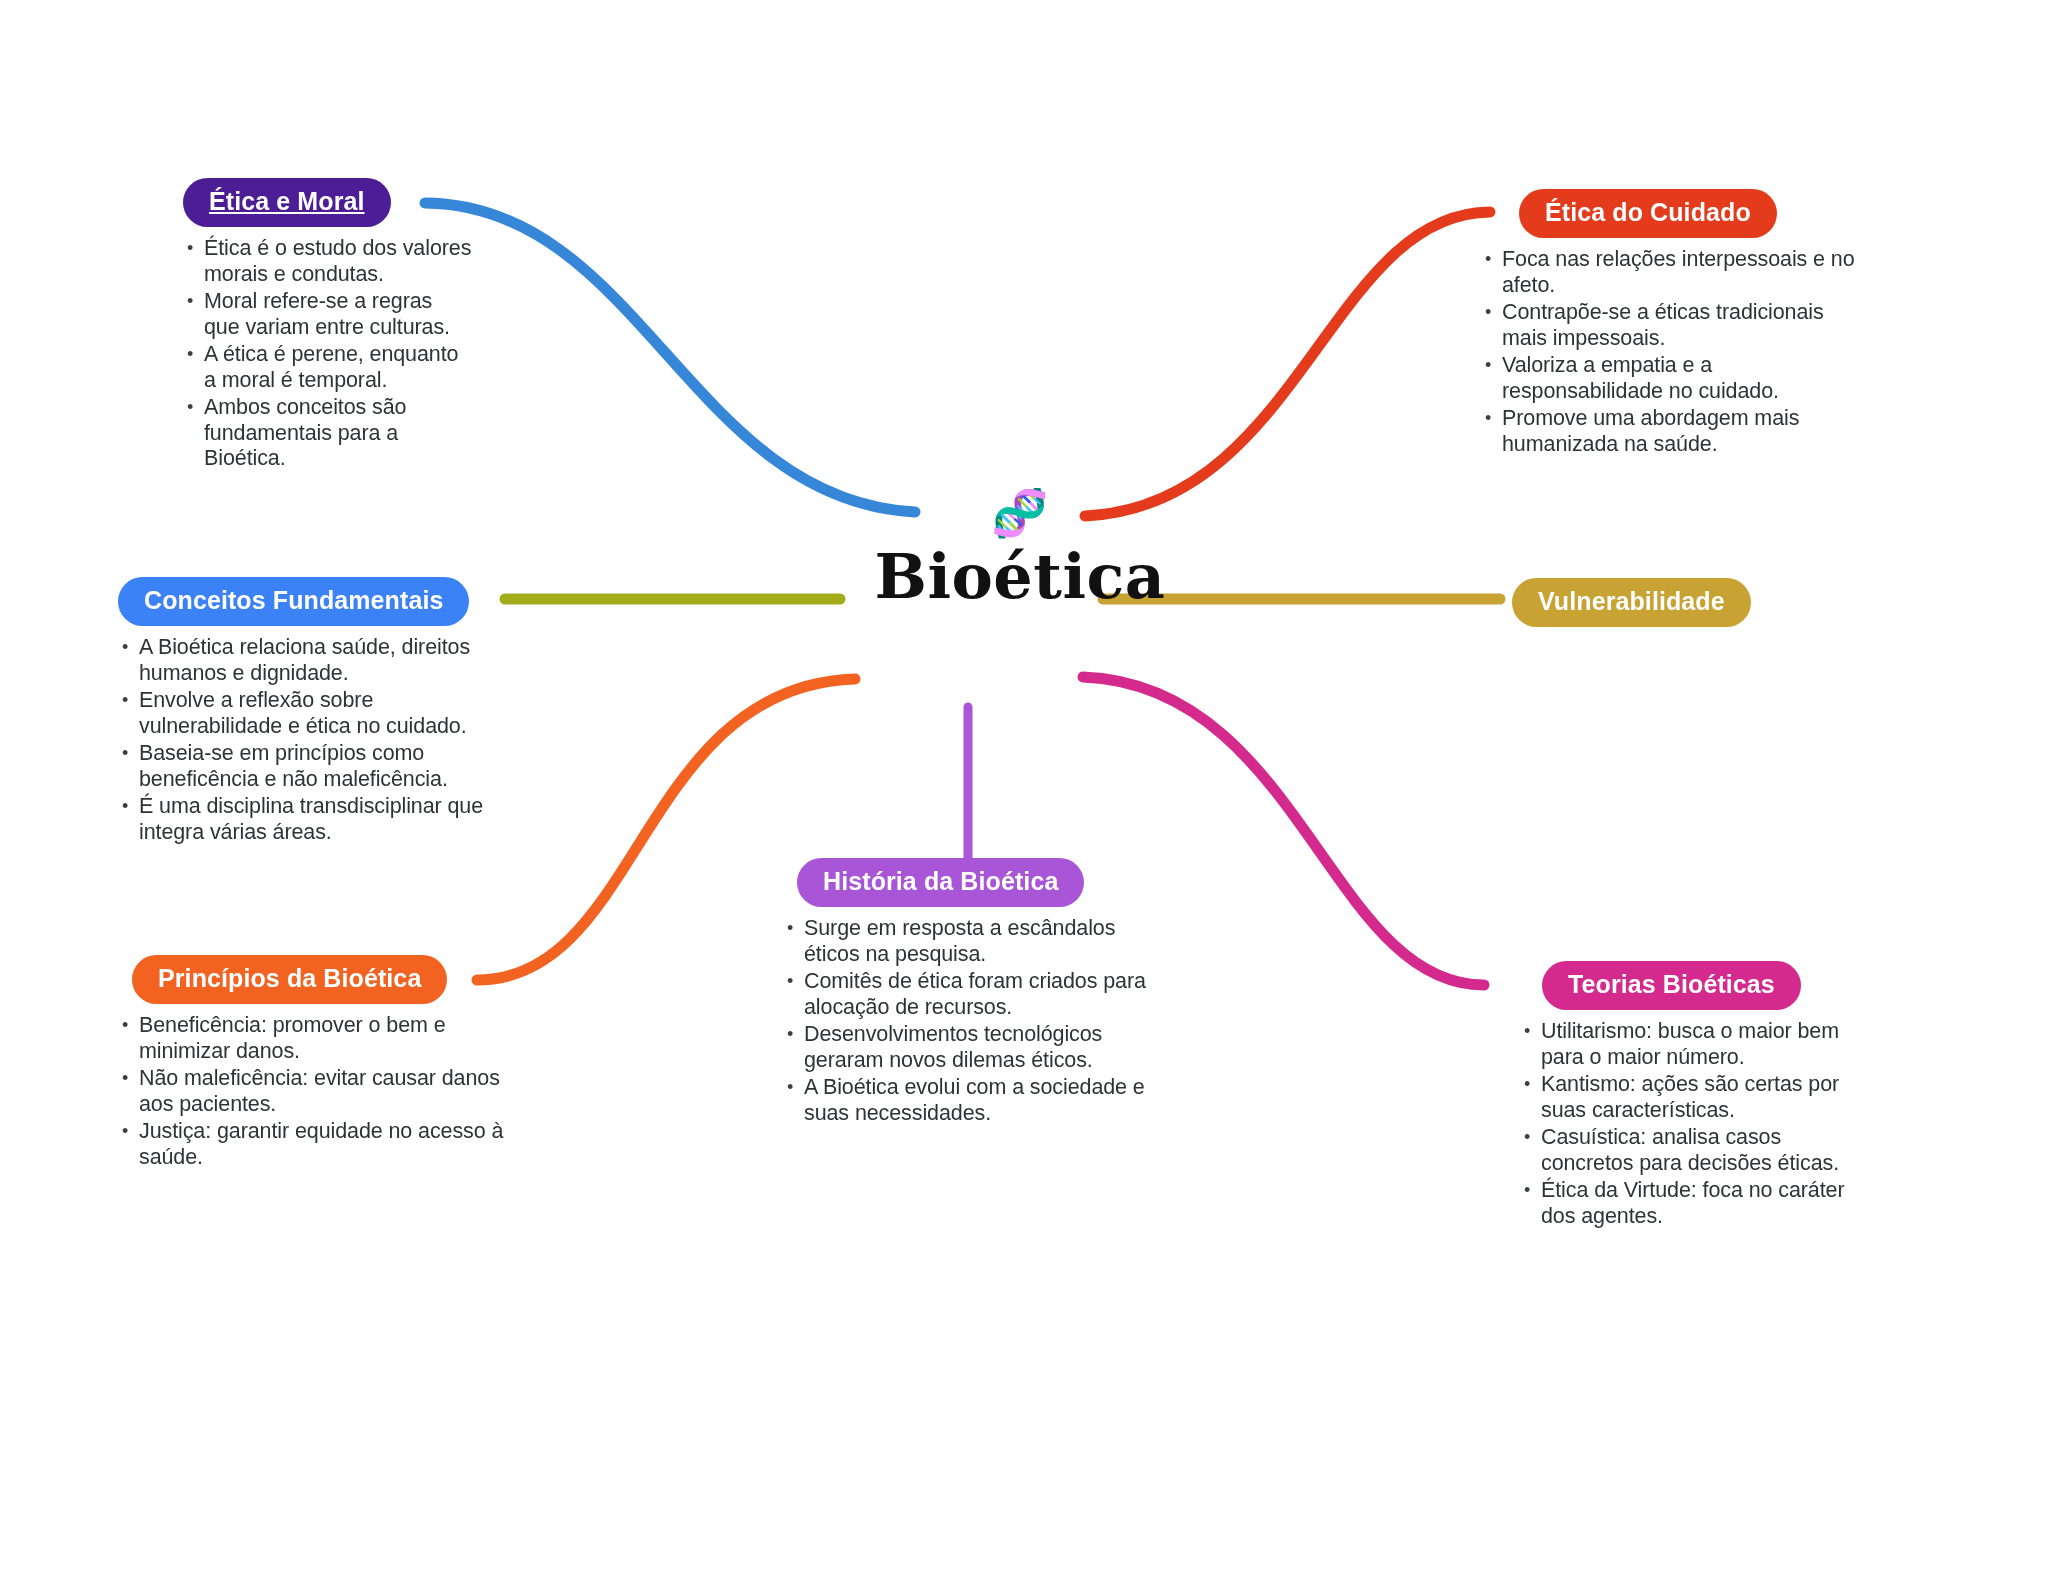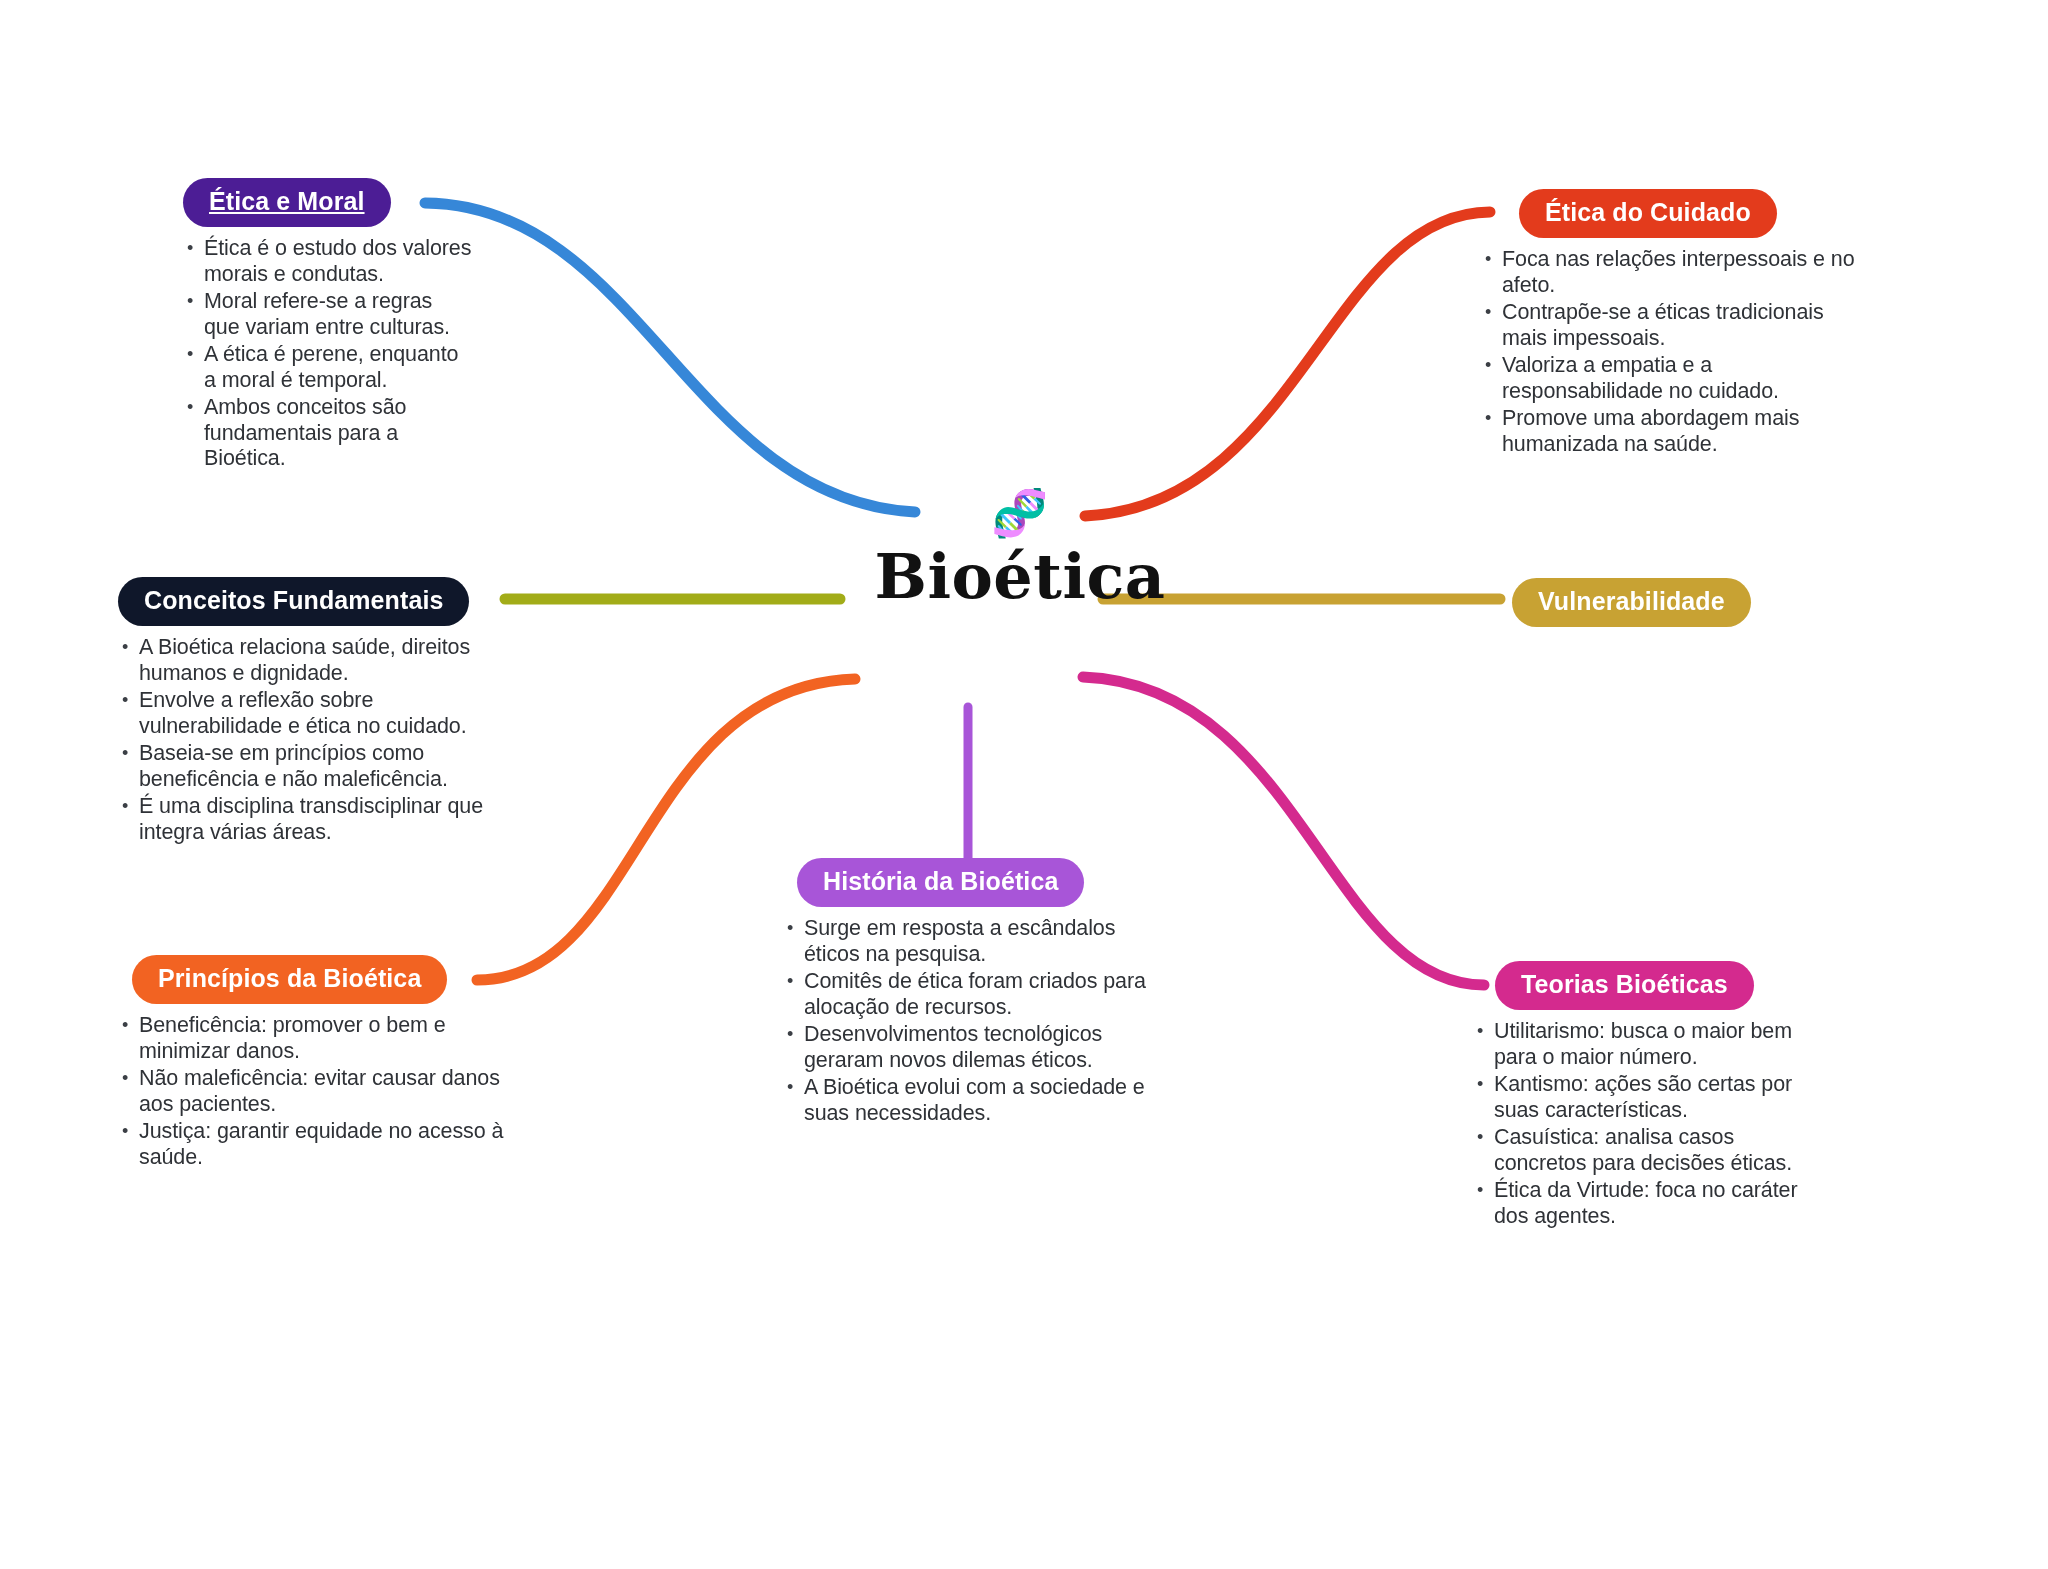--- a/index.html
+++ b/index.html
@@ -85,21 +85,21 @@
     font-size: 18px;
     color: #3b3f45;
   }
 
   
   #b-etica-moral   { left: 183px; top: 178px;  width: 290px; }
   #b-conceitos     { left: 118px; top: 577px;  width: 390px; }
   #b-principios    { left: 118px; top: 955px;  width: 400px; }
   #b-cuidado       { left: 1481px; top: 189px; width: 380px; }
   #b-vulnerab      { left: 1490px; top: 578px; width: 330px; }
-  #b-teorias       { left: 1473px; top: 961px; width: 330px; }
+  #b-teorias       { left: 1520px; top: 961px; width: 330px; }
   #b-historia      { left: 783px;  top: 858px; width: 370px; }
 
   
   #b-conceitos ul.bullets li { font-size: 21.5px; }
   #b-principios ul.bullets li { font-size: 21.5px; }
 
   .indent-pill { margin-left: 38px; text-align: right; }
   .indent-pill-2 { margin-left: 22px; }
   .indent-pill-3 { margin-left: 14px; }
 </style>
@@ -137,21 +137,21 @@
     <ul class="bullets">
       <li>Ética é o estudo dos valores morais e condutas.</li>
       <li>Moral refere-se a regras que variam entre culturas.</li>
       <li>A ética é perene, enquanto a moral é temporal.</li>
       <li>Ambos conceitos são fundamentais para a Bioética.</li>
     </ul>
   </div>
 
   <div class="branch" id="b-conceitos">
     <div class="pill-row">
-      <span class="pill" style="background: #0f172a;">Conceitos Fundamentais</span>
+      <span class="pill" style="background: #3b82f6;">Conceitos Fundamentais</span>
     </div>
     <ul class="bullets">
       <li>A Bioética relaciona saúde, direitos humanos e dignidade.</li>
       <li>Envolve a reflexão sobre vulnerabilidade e ética no cuidado.</li>
       <li>Baseia-se em princípios como beneficência e não maleficência.</li>
       <li>É uma disciplina transdisciplinar que integra várias áreas.</li>
     </ul>
   </div>
 
   <div class="branch" id="b-principios">

